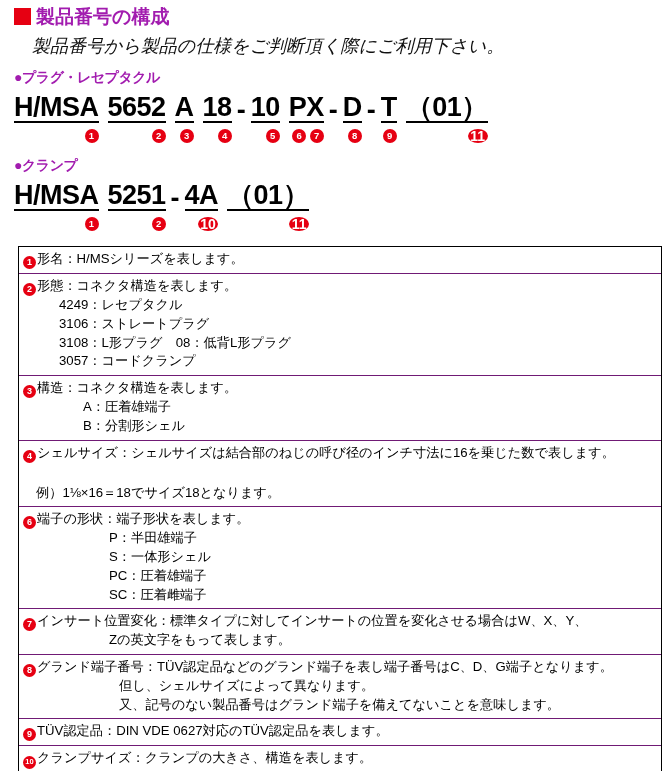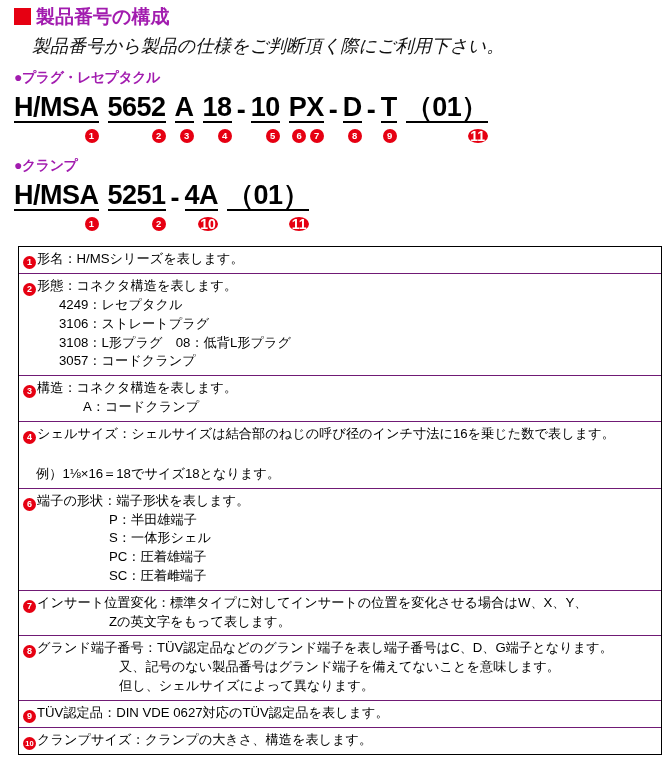--- a/index.html
+++ b/index.html
@@ -269,41 +269,42 @@
     </div>
     <div class="spec-row">
       <div class="spec-line"><span class="badge d1 inline">2</span><span>形態：コネクタ構造を表します。</span></div>
       <div class="spec-line indent-1"><span>4249：レセプタクル</span></div>
       <div class="spec-line indent-1"><span>3106：ストレートプラグ</span></div>
       <div class="spec-line indent-1"><span>3108：L形プラグ　08：低背L形プラグ</span></div>
       <div class="spec-line indent-1"><span>3057：コードクランプ</span></div>
     </div>
     <div class="spec-row">
       <div class="spec-line"><span class="badge d1 inline">3</span><span>構造：コネクタ構造を表します。</span></div>
-      <div class="spec-line indent-2"><span>A：コードクランプ</span></div>
+      <div class="spec-line indent-2"><span>A：圧着雄端子</span></div>
+      <div class="spec-line indent-2"><span>B：分割形シェル</span></div>
     </div>
     <div class="spec-row">
       <div class="spec-line"><span class="badge d1 inline">4</span><span>シェルサイズ：シェルサイズは結合部のねじの呼び径のインチ寸法に16を乗じた数で表します。</span></div>
       <div class="spec-line indent-3"><span>例）1⅛×16＝18でサイズ18となります。</span></div>
     </div>
     <div class="spec-row">
       <div class="spec-line"><span class="badge d1 inline">6</span><span>端子の形状：端子形状を表します。</span></div>
       <div class="spec-line indent-4"><span>P：半田雄端子</span></div>
       <div class="spec-line indent-4"><span>S：一体形シェル</span></div>
       <div class="spec-line indent-4"><span>PC：圧着雄端子</span></div>
       <div class="spec-line indent-4"><span>SC：圧着雌端子</span></div>
     </div>
     <div class="spec-row">
       <div class="spec-line"><span class="badge d1 inline">7</span><span>インサート位置変化：標準タイプに対してインサートの位置を変化させる場合はW、X、Y、</span></div>
       <div class="spec-line indent-4"><span>Zの英文字をもって表します。</span></div>
     </div>
     <div class="spec-row">
       <div class="spec-line"><span class="badge d1 inline">8</span><span>グランド端子番号：TÜV認定品などのグランド端子を表し端子番号はC、D、G端子となります。</span></div>
+      <div class="spec-line indent-5"><span>但し、シェルサイズによって異なります。</span></div>
       <div class="spec-line indent-5"><span>又、記号のない製品番号はグランド端子を備えてないことを意味します。</span></div>
-      <div class="spec-line indent-5"><span>但し、シェルサイズによって異なります。</span></div>
     </div>
     <div class="spec-row">
       <div class="spec-line"><span class="badge d1 inline">9</span><span>TÜV認定品：DIN VDE 0627対応のTÜV認定品を表します。</span></div>
     </div>
     <div class="spec-row">
       <div class="spec-line"><span class="badge d2 inline">10</span><span>クランプサイズ：クランプの大きさ、構造を表します。</span></div>
     </div>
   </div>
 
 </body></html>

